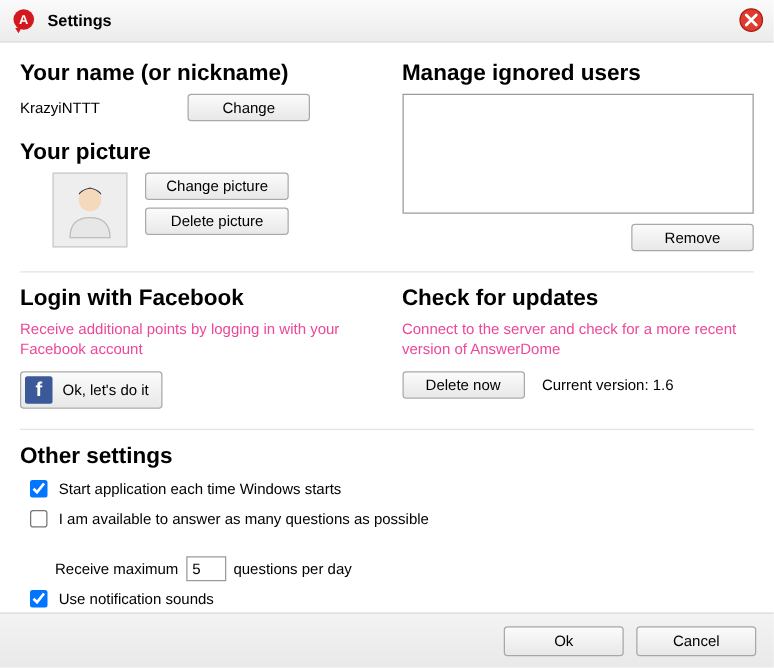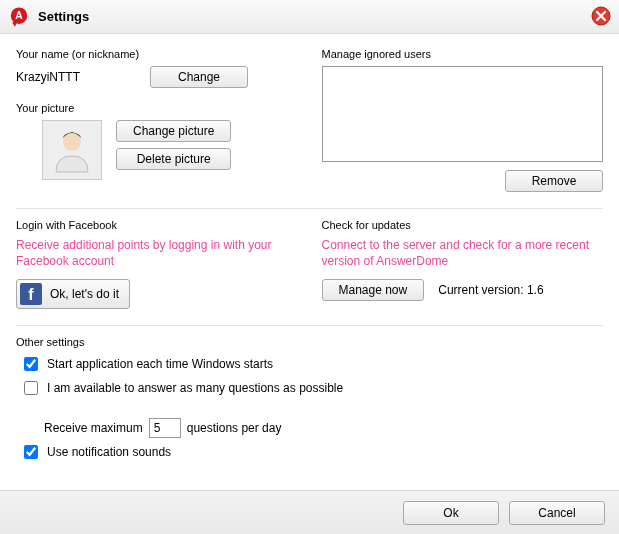--- a/index.html
+++ b/index.html
@@ -40,22 +40,22 @@
     padding: 14px 16px 8px 16px;
   }
   .row1, .row2 {
     display: flex;
     gap: 24px;
   }
   .col-left { flex: 1 1 50%; }
   .col-right { flex: 1 1 50%; }
   h4 {
     margin: 0 0 6px 0;
-    font-size: 11px;
-    font-weight: normal;
+    font-size: 18px;
+    font-weight: bold;
   }
   .name-line {
     display: flex;
     align-items: center;
     gap: 14px;
     margin-bottom: 14px;
   }
   .name-value { min-width: 120px; }
   button.std {
     font: inherit;
@@ -206,21 +206,21 @@
       <div class="subtext">Receive additional points by logging in with your Facebook account</div>
       <button class="fb-btn">
         <span class="fb-icon">f</span>
         <span>Ok, let's do it</span>
       </button>
     </div>
     <div class="col-right">
       <h4>Check for updates</h4>
       <div class="subtext">Connect to the server and check for a more recent version of AnswerDome</div>
       <div class="update-row">
-        <button class="std">Manage now</button>
+        <button class="std">Delete now</button>
         <span>Current version: 1.6</span>
       </div>
     </div>
   </div>
 
   <hr class="sep">
 
   <div class="other">
     <h4>Other settings</h4>
 

